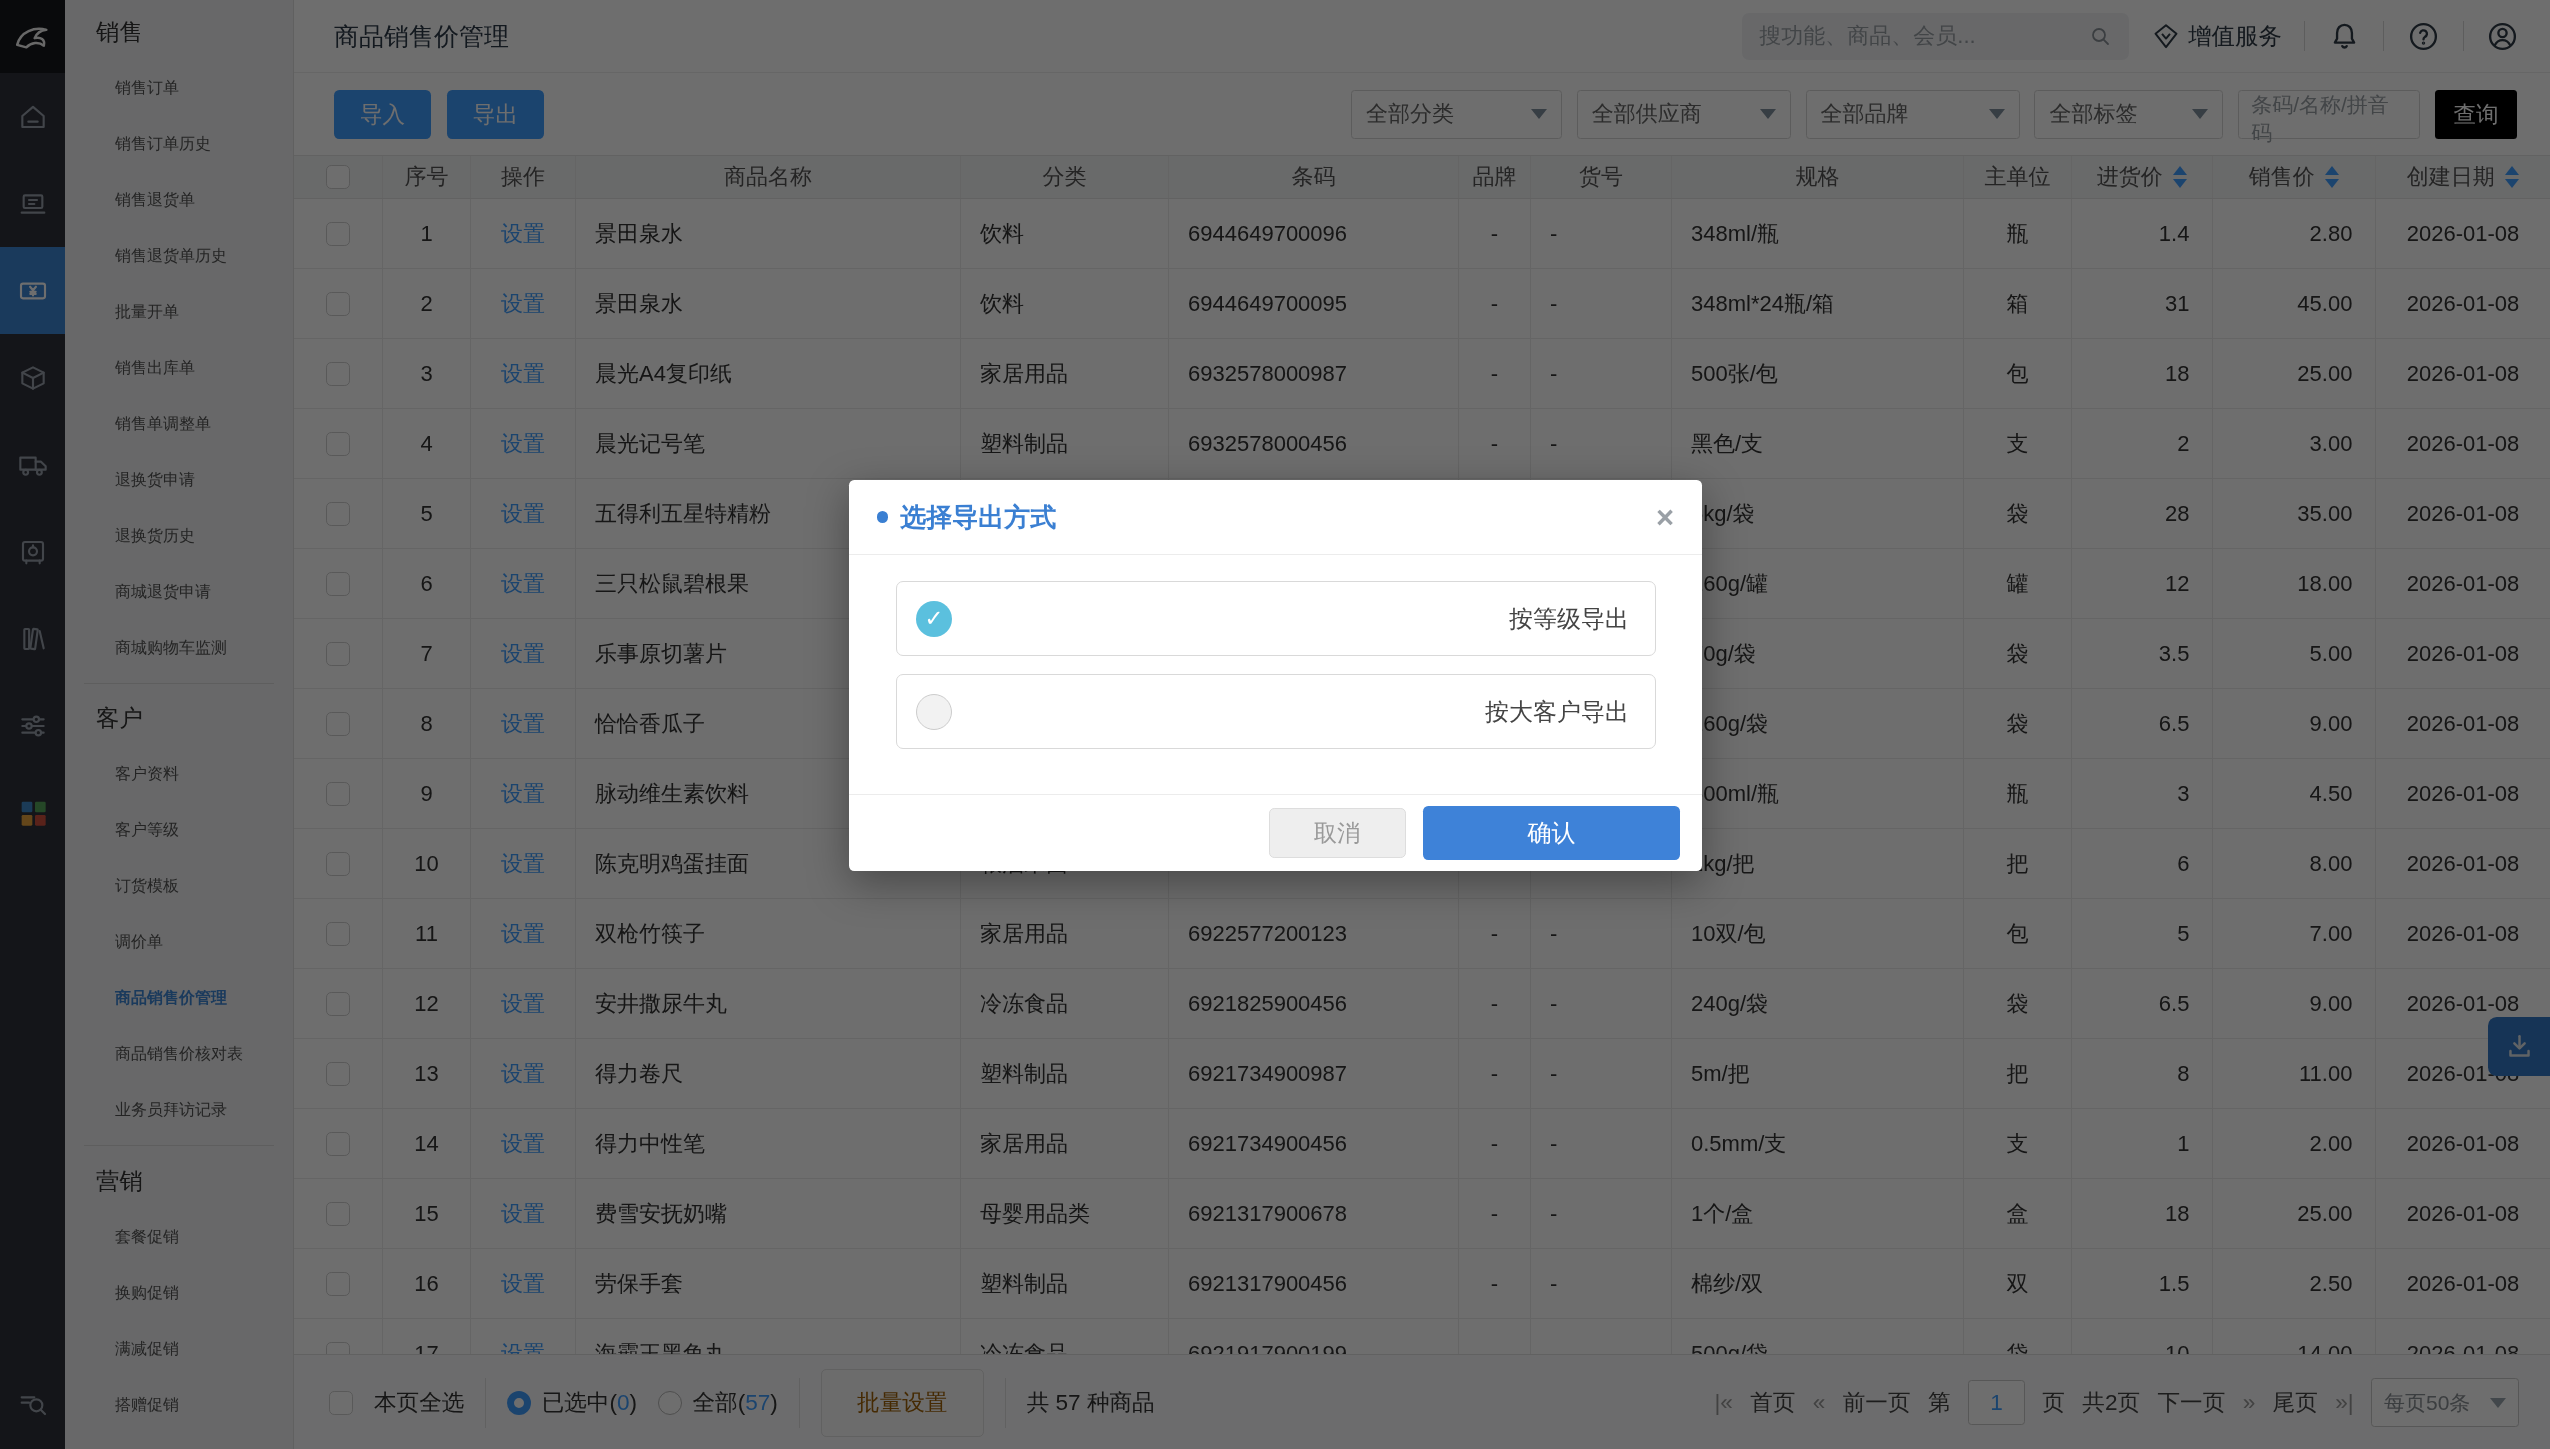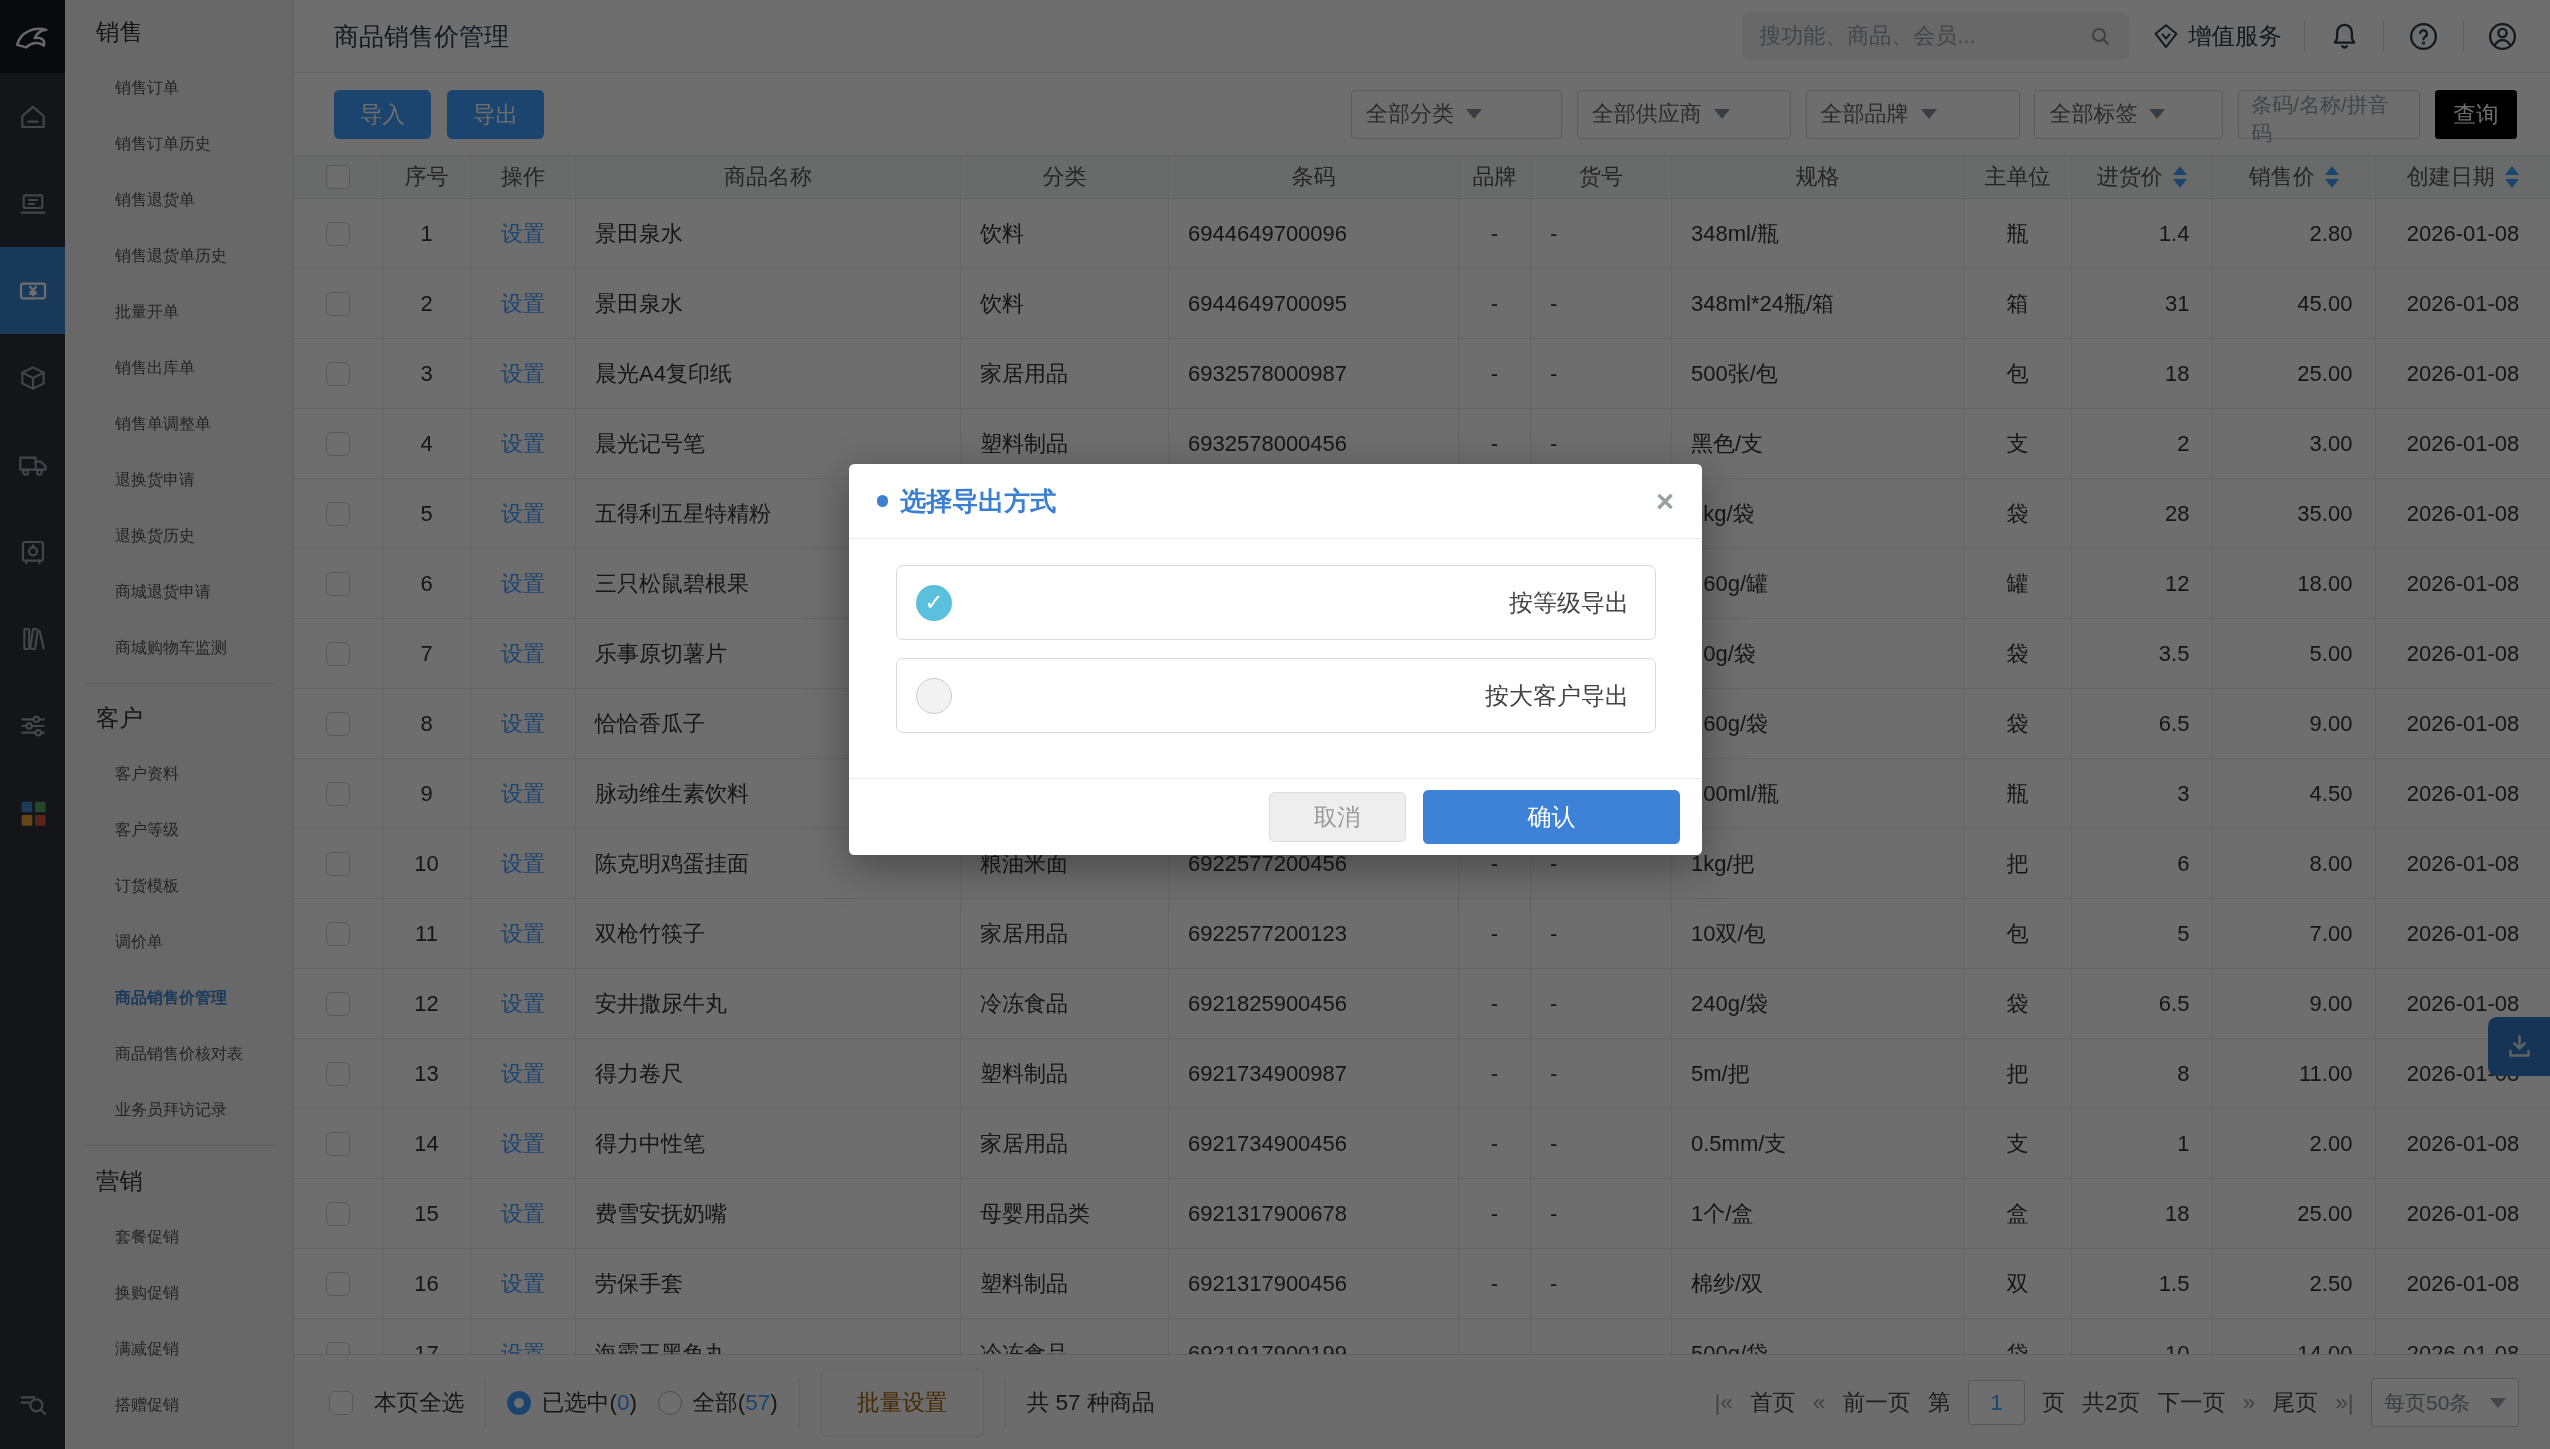--- a/index.html
+++ b/index.html
@@ -35,21 +35,21 @@
   .vas{display:flex;align-items:center;gap:8.7px;font-size:23.4px;color:#2f3b47;cursor:pointer;}
   .vas svg{width:28px;height:28px;}
   .topsep{width:0.9px;height:29.5px;background:#d8d8d8;}
   .iconbtn{display:flex;align-items:center;justify-content:center;color:#2f3b47;cursor:pointer;}
   .iconbtn svg{width:33px;height:33px;}
 
   
   .toolbar{height:82px;display:flex;align-items:center;padding:0 33px 0 40px;gap:15.6px;box-sizing:border-box;}
   .btn-primary{height:49px;padding:0 26px;background:#409eff;color:#fff;font-size:22.6px;border:none;border-radius:5.2px;cursor:pointer;font-family:inherit;}
   .toolbar-right{margin-left:auto;display:flex;align-items:center;gap:14.8px;}
-  .select{height:49px;border:0.9px solid #d6d6d6;border-radius:3.5px;background:#fff;color:#666;font-size:22px;display:flex;align-items:center;padding:0 14px;box-sizing:border-box;cursor:pointer;}
+  .select{height:49px;border:0.9px solid #d6d6d6;border-radius:3.5px;background:#fff;color:#666;font-size:22px;display:flex;align-items:center;justify-content:space-between;padding:0 14px;box-sizing:border-box;cursor:pointer;}
   .caret{width:0;height:0;border-left:8.7px solid transparent;border-right:8.7px solid transparent;border-top:10.4px solid #7f8f9e;margin-left:12px;}
   .kw-input{width:182px;height:49px;border:0.9px solid #d6d6d6;border-radius:3.5px;color:#9aa0a6;font-size:21px;padding:0 12px;display:flex;align-items:flex-start;box-sizing:border-box;cursor:text;}
   .btn-query{width:82px;height:49px;background:#000000;color:#fff;font-size:22.6px;border:none;border-radius:3.5px;cursor:pointer;font-family:inherit;}
 
   
   .tablewrap{position:absolute;top:155px;left:0;right:0;bottom:96px;overflow:hidden;}
   .trow{display:grid;grid-template-columns:89px 88px 105px 385px 208px 290px 72px 141px 292px 108px 141px 163px 174px;}
   .thead .trow{height:44px;background:#f4f5f6;border-top:0.9px solid #e3e3e3;border-bottom:0.9px solid #e3e3e3;color:#555;font-size:22px;box-sizing:border-box;}
   .tbody .trow{height:70px;border-bottom:0.9px solid #eaeaea;font-size:22px;color:#333;background:#fff;box-sizing:border-box;}
   .cell{display:flex;align-items:center;justify-content:center;border-right:0.9px solid #ebebeb;padding:0 7px;box-sizing:border-box;overflow:hidden;white-space:nowrap;}
@@ -77,21 +77,21 @@
   .pg-btn{cursor:pointer;}
   .page-input{width:57px;height:45px;border:0.9px solid #c9c9c9;border-radius:3.5px;color:#409eff;display:flex;align-items:center;justify-content:center;background:#fff;box-sizing:border-box;}
   .pp-select{width:148px;height:49px;border:0.9px solid #c9c9c9;border-radius:3.5px;color:#8a8f94;font-size:21px;display:flex;align-items:center;justify-content:space-between;padding:0 12px;background:#fff;box-sizing:border-box;cursor:pointer;}
 
   
   .float-dl{position:absolute;right:0;top:1017px;width:62px;height:59px;background:#3579c8;border-radius:8.7px 0 0 8.7px;display:flex;align-items:center;justify-content:center;color:#dfe5ea;z-index:5;cursor:pointer;border:none;}
   .float-dl svg{width:31px;height:31px;}
 
   
   .overlay{position:absolute;inset:0;background:rgba(0,0,0,0.57);z-index:10;}
-  .modal{position:absolute;left:849px;top:464px;width:853px;height:391px;background:#fff;border-radius:5.2px;z-index:20;box-shadow:0 12px 42px rgba(0,0,0,0.35);box-sizing:border-box;}
+  .modal{position:absolute;left:849px;top:480px;width:853px;height:391px;background:#fff;border-radius:5.2px;z-index:20;box-shadow:0 12px 42px rgba(0,0,0,0.35);box-sizing:border-box;}
   .modal-head{height:75px;display:flex;align-items:center;padding:0 28px;border-bottom:0.9px solid #ececec;box-sizing:border-box;}
   .dot{width:11.3px;height:11.3px;border-radius:50%;background:#3a7fd2;margin-right:12px;flex:none;}
   .modal-title{font-size:26px;font-weight:700;color:#3a7fd2;}
   .modal-close{margin-left:auto;font-size:31px;color:#9aa0a6;font-weight:600;cursor:pointer;line-height:1;}
   .modal-body{padding:26px 46px 0 47px;}
   .opt{height:75px;border:0.9px solid #d9d9d9;border-radius:7px;display:flex;align-items:center;padding:0 26px 0 19px;margin-bottom:18px;background:#fff;box-sizing:border-box;cursor:pointer;}
   .opt-label{margin-left:auto;font-size:24px;color:#444;}
   .check-circle{width:36px;height:36px;border-radius:50%;background:#5bc0de;color:#fff;display:flex;align-items:center;justify-content:center;font-size:22.6px;font-weight:700;flex:none;}
   .radio-circle{width:36px;height:36px;border-radius:50%;border:1.7px solid #ccc;background:#f2f2f2;box-sizing:border-box;flex:none;}
   .modal-foot{position:absolute;left:0;right:0;bottom:0;height:77px;border-top:0.9px solid #ececec;display:flex;align-items:center;justify-content:flex-end;padding:0 22px;gap:17.4px;box-sizing:border-box;}

